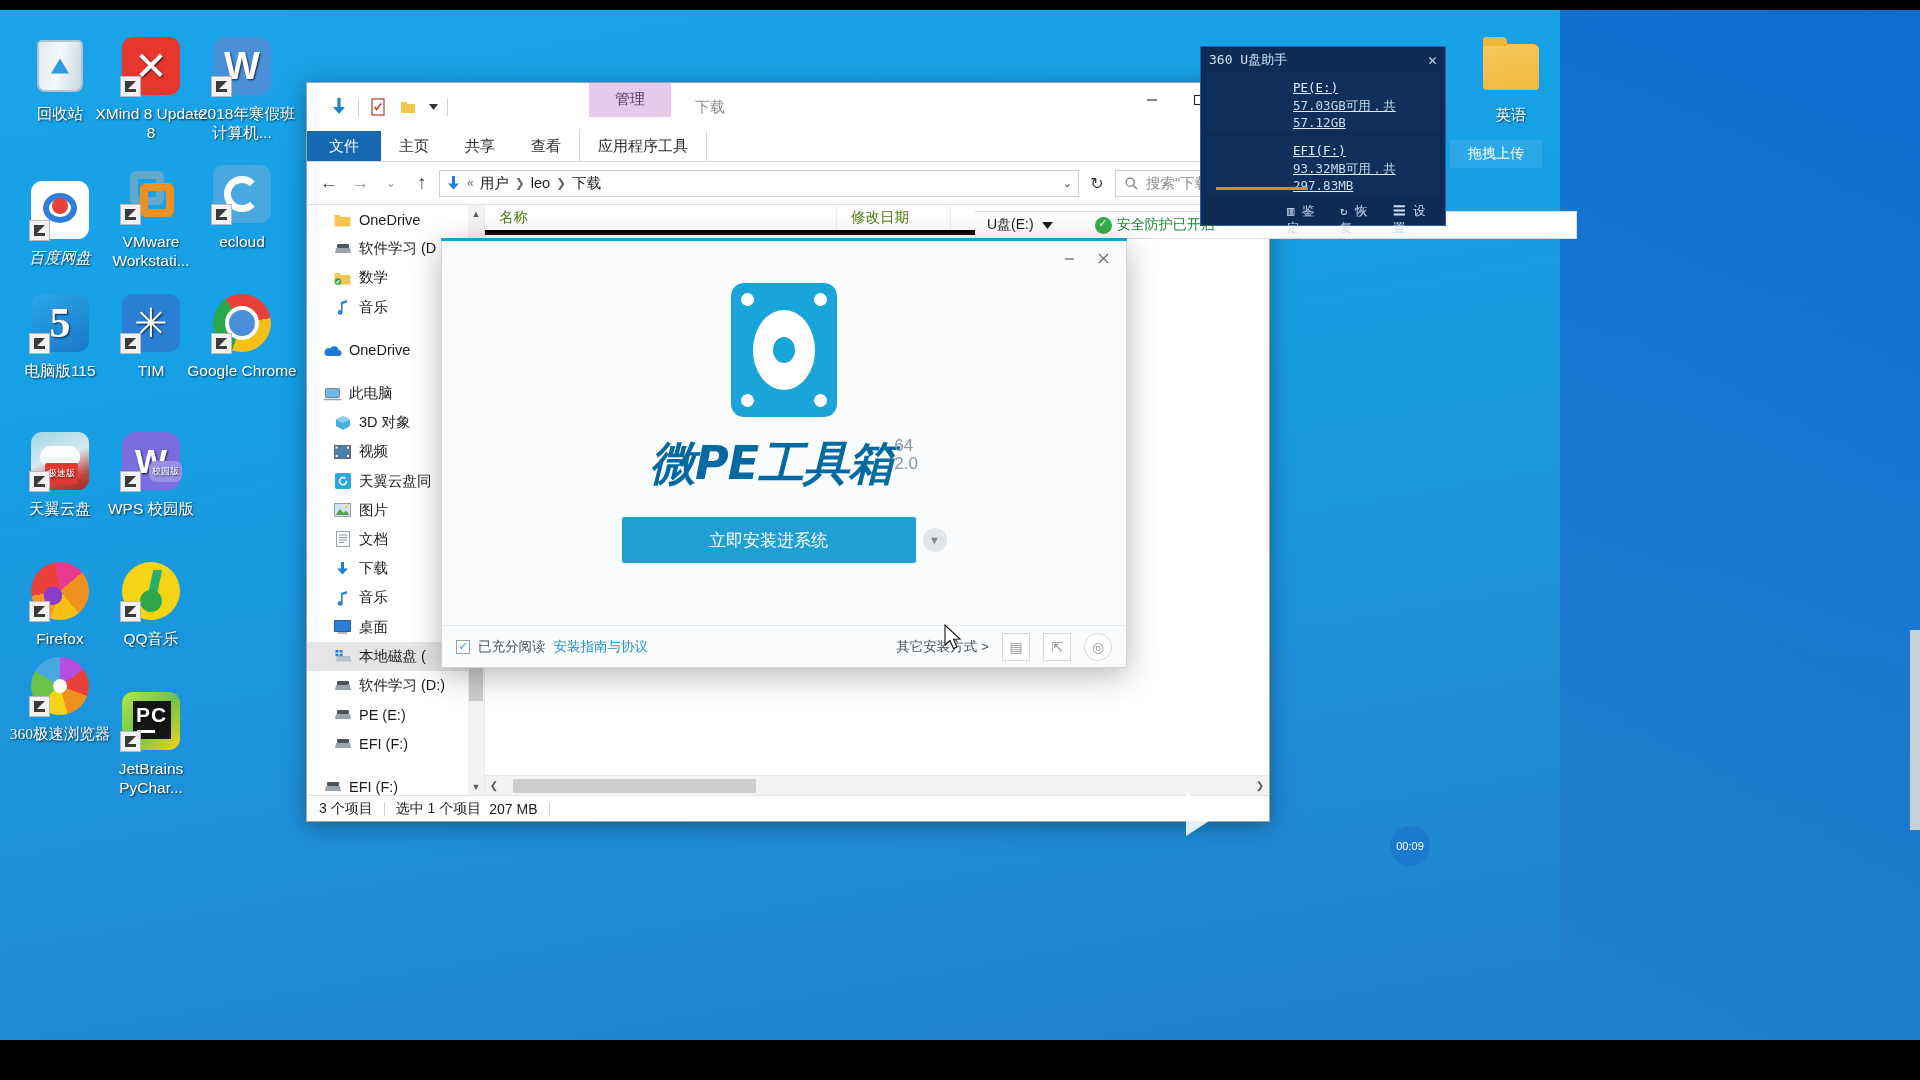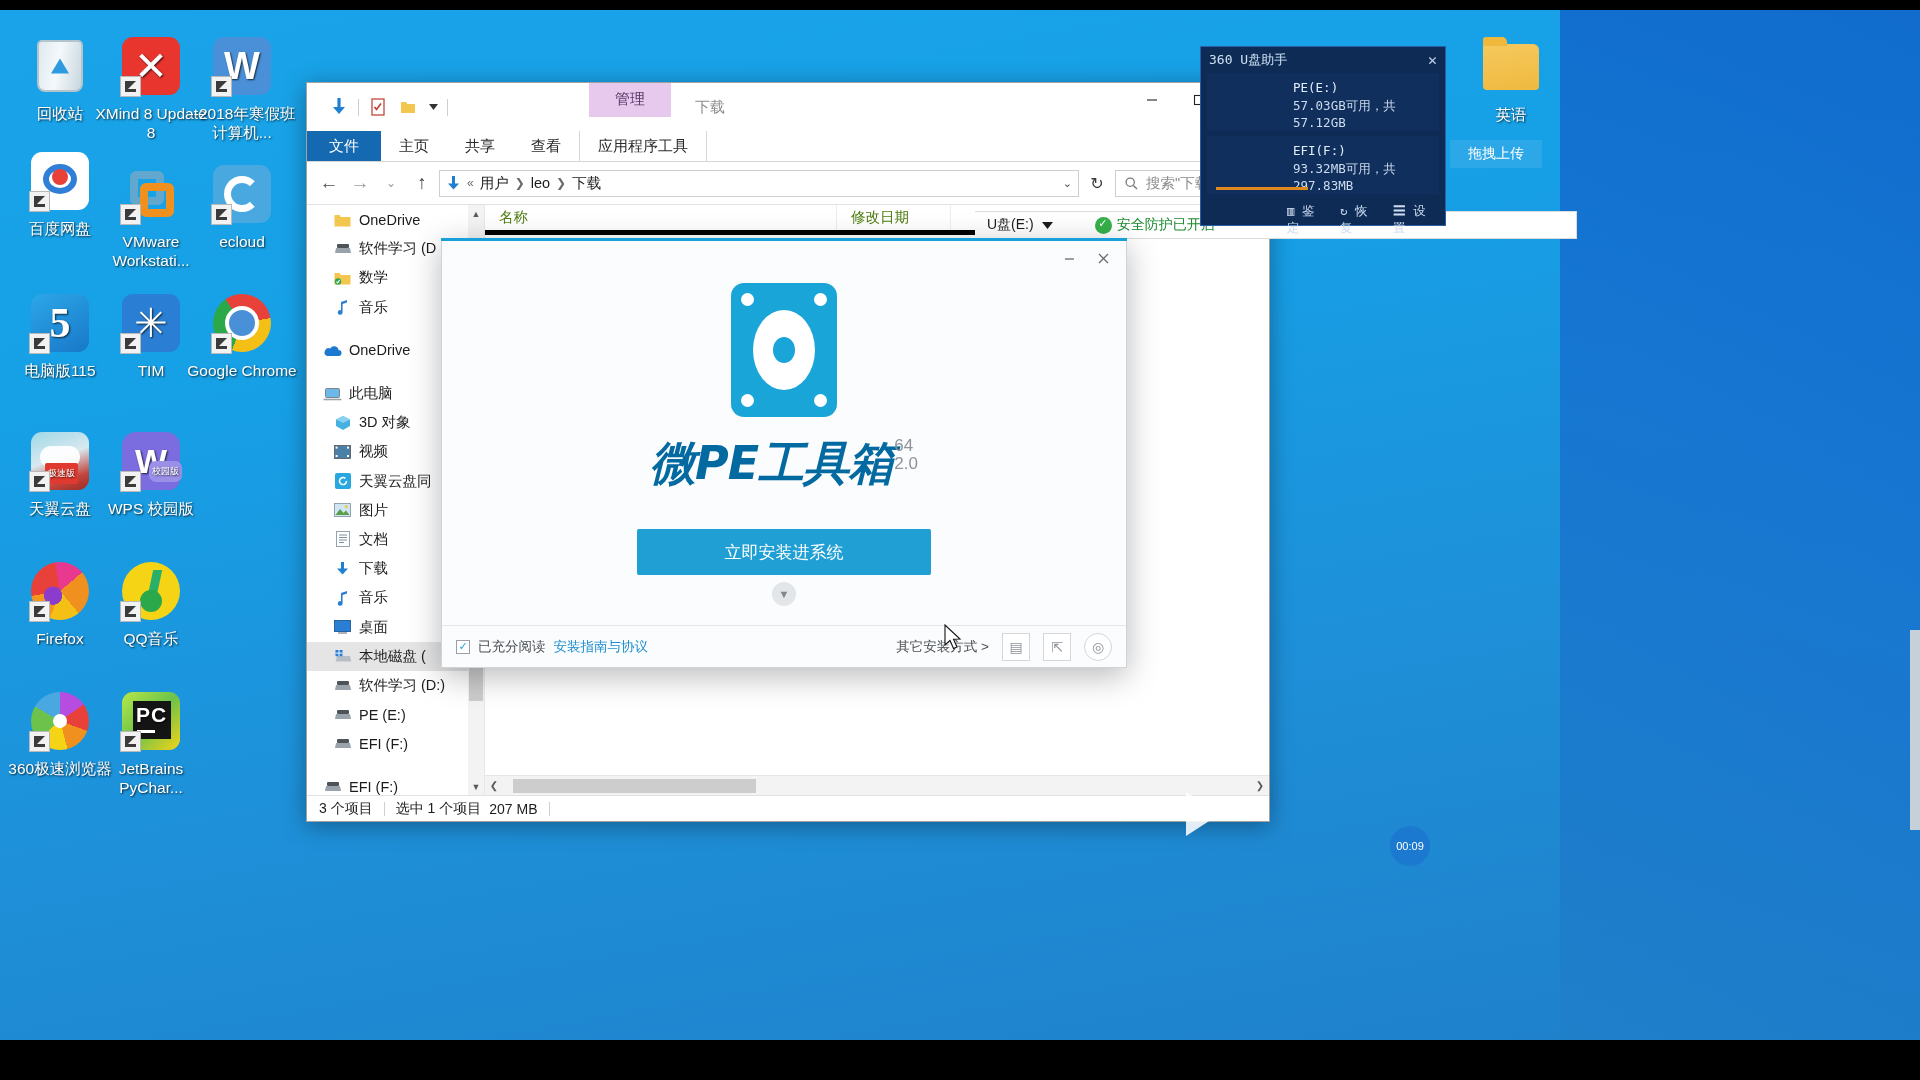--- a/index.html
+++ b/index.html
@@ -248,21 +248,21 @@
     width:106px;height:134px;background:#1aa5d8;border-radius:13px;position:relative;
   }
   .disk-logo .screw{ position:absolute; width:13px;height:13px;border-radius:50%;background:#fff;}
   .disk-logo .s1{left:10px;top:10px;} .disk-logo .s2{right:10px;top:10px;}
   .disk-logo .s3{left:10px;bottom:10px;} .disk-logo .s4{right:10px;bottom:10px;}
   .disk-logo .platter{ position:absolute; left:50%; top:50%; transform:translate(-50%,-50%); width:62px;height:80px;border-radius:50%;background:#fff;}
   .disk-logo .spindle{ position:absolute; left:50%; top:50%; transform:translate(-50%,-50%); width:22px;height:26px;border-radius:50%;background:#1aa5d8;}
   .wepe-brand{ margin-top:16px; display:flex; align-items:flex-start; }
   .wepe-brand .cn{ font-size:46px; font-weight:bold; color:#0369a1; font-style:italic; letter-spacing:-1px; font-family:"DejaVu Sans","Liberation Sans",sans-serif; }
   .wepe-brand .ver{ display:flex; flex-direction:column; margin-top:4px; margin-left:1px; color:#8d9399; font-size:17px; line-height:18px;}
-  .install-row{ margin-top:34px; display:flex; align-items:center; gap:7px;flex-direction:column; }
+  .install-row{ margin-top:22px; display:flex; align-items:center; gap:7px; }
   .install-btn{
     width:294px; height:46px; background:#1f9fd4; color:#fff; font-size:17px;
     display:flex; align-items:center; justify-content:center; border-radius:2px; cursor:default;
   }
   .more-caret{ width:24px;height:24px;border-radius:50%;background:#e3e6e8;color:#81868b;display:flex;align-items:center;justify-content:center;font-size:11px;cursor:default;}
   .wepe-footer{
     height:42px; border-top:1px solid #e4e7ea; display:flex; align-items:center;
     padding:0 14px; gap:8px; font-size:13.5px; color:#4a4f54; background:#fbfcfd;
   }
   .chk{ width:14px;height:14px;border:1px solid #9aa0a6;background:#fff;display:flex;align-items:center;justify-content:center;color:#1f9fd4;font-size:11px;}
@@ -272,21 +272,21 @@
   .foot-ico.round{ border-radius:50%; }
 
   
   .u360{
     position:absolute; left:1200px; top:36px; width:246px; height:180px;
     background:#0d2b55; border:1px solid #2a5ea8; z-index:40; color:#dfe9f5;
     font-family:"DejaVu Sans Mono","Liberation Mono",monospace;
   }
   .u360-title{ height:26px; display:flex; align-items:center; padding:0 8px; font-size:13px; color:#cfe0f2;}
   .u360-close{ margin-left:auto; font-size:15px; color:#b9cee6; cursor:default;}
-  .u360-card{ margin:0 6px 5px 6px; background:#102f5d; padding:7px 9px; position:relative;}
+  .u360-card{ margin:0 6px 5px 6px; background:#102f5d; padding:7px 9px; position:relative;text-decoration:underline;}
   .u360-card .nm{ font-size:12.5px; color:#e4eefb; }
   .u360-card .sz{ font-size:12.5px; color:#cddcef; margin-top:3px;}
   .u360-bar{ position:absolute; left:9px; bottom:4px; height:3px; width:92px; background:#e08a1e;}
   .u360-tools{ display:flex; align-items:center; gap:14px; padding:4px 8px; font-size:12.5px; color:#cddcef;}
   .u360-usb{ position:absolute; left:12px; top:36px; width:44px;height:26px;background:#2bbd4e;border-radius:3px;}
   .drag-upload{
     position:absolute; left:1450px; top:130px; width:92px;height:28px;
     background:#2ca7e8; color:#fff; font-size:14px; display:flex;align-items:center;justify-content:center;
     z-index:41;
   }
@@ -344,21 +344,21 @@
     <div class="d-icon" style="left:186px;top:25px;">
       <div class="glyph">
         <div class="art art-w rnd">
             <span class="x">W</span>
             <span class="shortcut"></span>
           </div>
       </div>
       <span class="lbl">--2018年寒假班计算机...</span>
     </div>
 
-    <div class="d-icon" style="left:4px;top:140px;">
+    <div class="d-icon" style="left:4px;top:169px;font-style:italic;">
       <div class="glyph">
         <div class="art art-baidu rnd">
             <span class="ring"></span>
             <span class="dot"></span>
             <span class="shortcut"></span>
           </div>
       </div>
       <span class="lbl">百度网盘</span>
     </div>
 
@@ -445,21 +445,21 @@
 
     <div class="d-icon" style="left:95px;top:550px;">
       <div class="glyph">
         <div class="art art-qq">
             <span class="shortcut"></span>
           </div>
       </div>
       <span class="lbl">QQ音乐</span>
     </div>
 
-    <div class="d-icon" style="left:4px;top:680px;">
+    <div class="d-icon" style="left:4px;top:645px;font-family:Liberation Serif, serif;">
       <div class="glyph">
         <div class="art art-360">
             <span class="shortcut"></span>
           </div>
       </div>
       <span class="lbl">360极速浏览器</span>
     </div>
 
     <div class="d-icon" style="left:95px;top:680px;">
       <div class="glyph">

